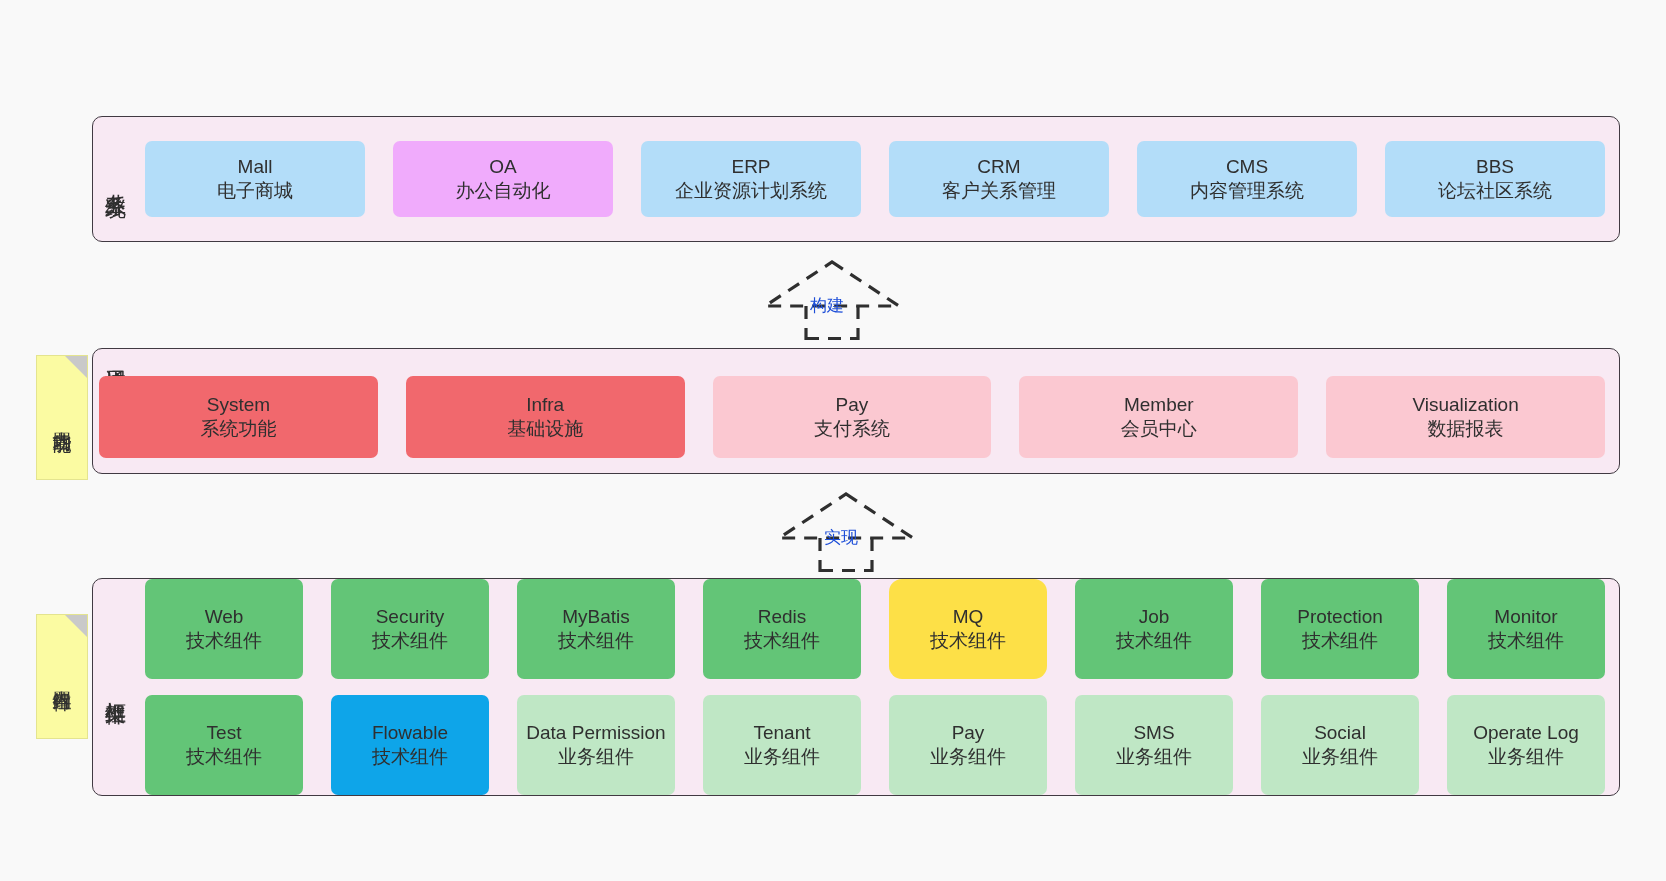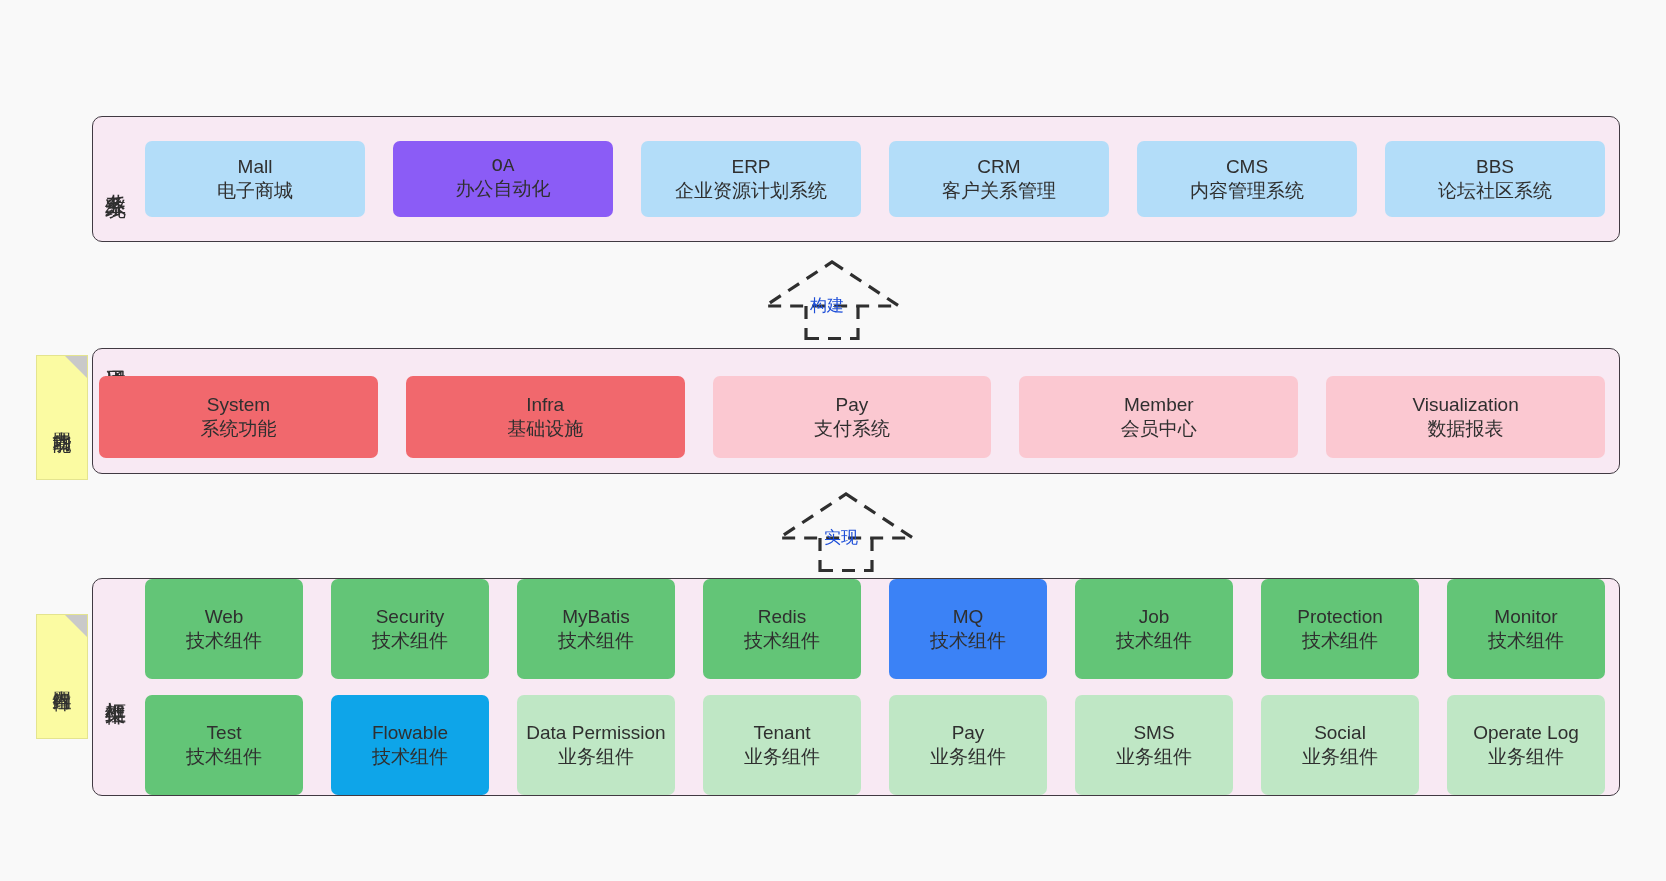--- a/index.html
+++ b/index.html
@@ -136,21 +136,21 @@
 <div id="canvas">
 
   <div class="layer" id="business-layer" style="left:92px; top:116px; width:1528px; height:126px;">
     <div class="layer-title">业务系统</div>
     <div class="layer-body">
       <div class="row biz-row" id="business-row">
           <div class="card" style="background: rgb(179, 221, 249);">
             <span class="en">Mall</span>
             <span class="cn">电子商城</span>
           </div>
-          <div class="card" style="background: #8b5cf6; font-family: Liberation Mono, monospace;">
+          <div class="card" style="background: #f0abfc;">
             <span class="en">OA</span>
             <span class="cn">办公自动化</span>
           </div>
           <div class="card" style="background: rgb(179, 221, 249);">
             <span class="en">ERP</span>
             <span class="cn">企业资源计划系统</span>
           </div>
           <div class="card" style="background: rgb(179, 221, 249);">
             <span class="en">CRM</span>
             <span class="cn">客户关系管理</span>
@@ -234,21 +234,21 @@
             <span class="cn">技术组件</span>
           </div>
           <div class="card" style="background: rgb(99, 197, 119);">
             <span class="en">MyBatis</span>
             <span class="cn">技术组件</span>
           </div>
           <div class="card" style="background: rgb(99, 197, 119);">
             <span class="en">Redis</span>
             <span class="cn">技术组件</span>
           </div>
-          <div class="card" style="background: #3b82f6;">
+          <div class="card" style="background: #fde047; border-radius: 13px;">
             <span class="en">MQ</span>
             <span class="cn">技术组件</span>
           </div>
           <div class="card" style="background: rgb(99, 197, 119);">
             <span class="en">Job</span>
             <span class="cn">技术组件</span>
           </div>
           <div class="card" style="background: rgb(99, 197, 119);">
             <span class="en">Protection</span>
             <span class="cn">技术组件</span>

